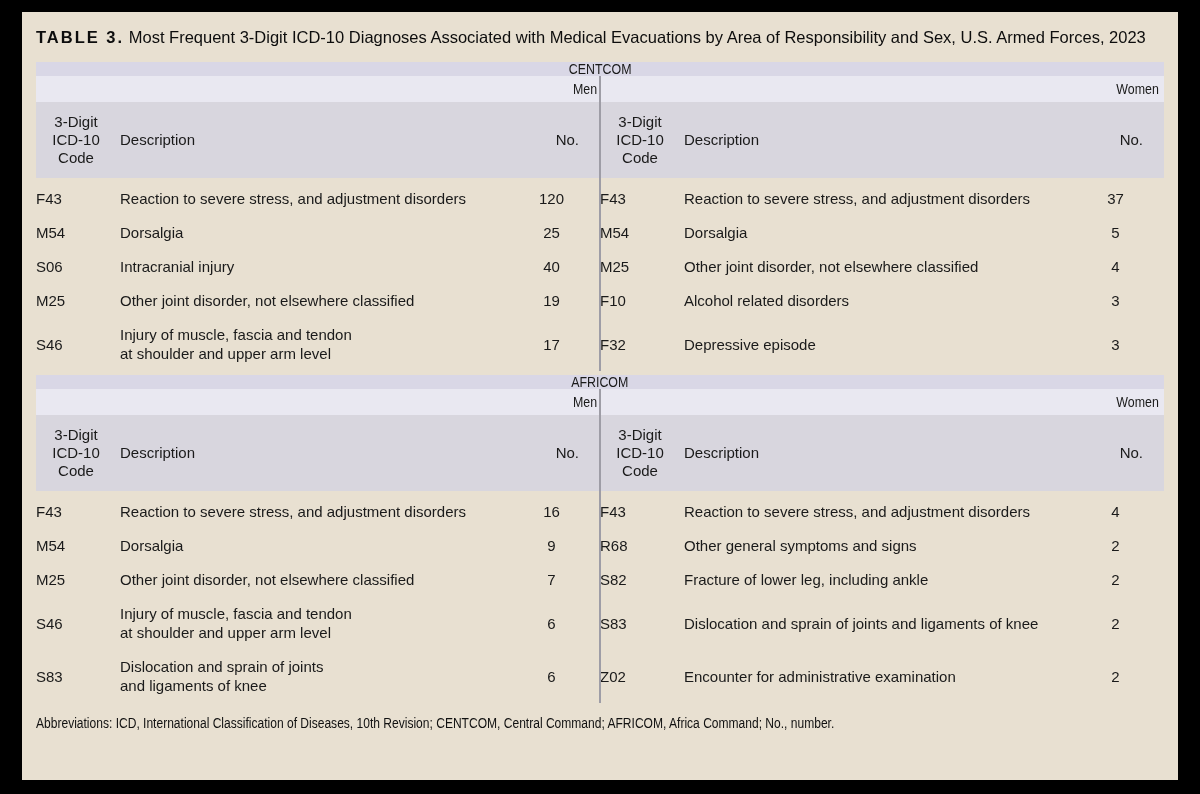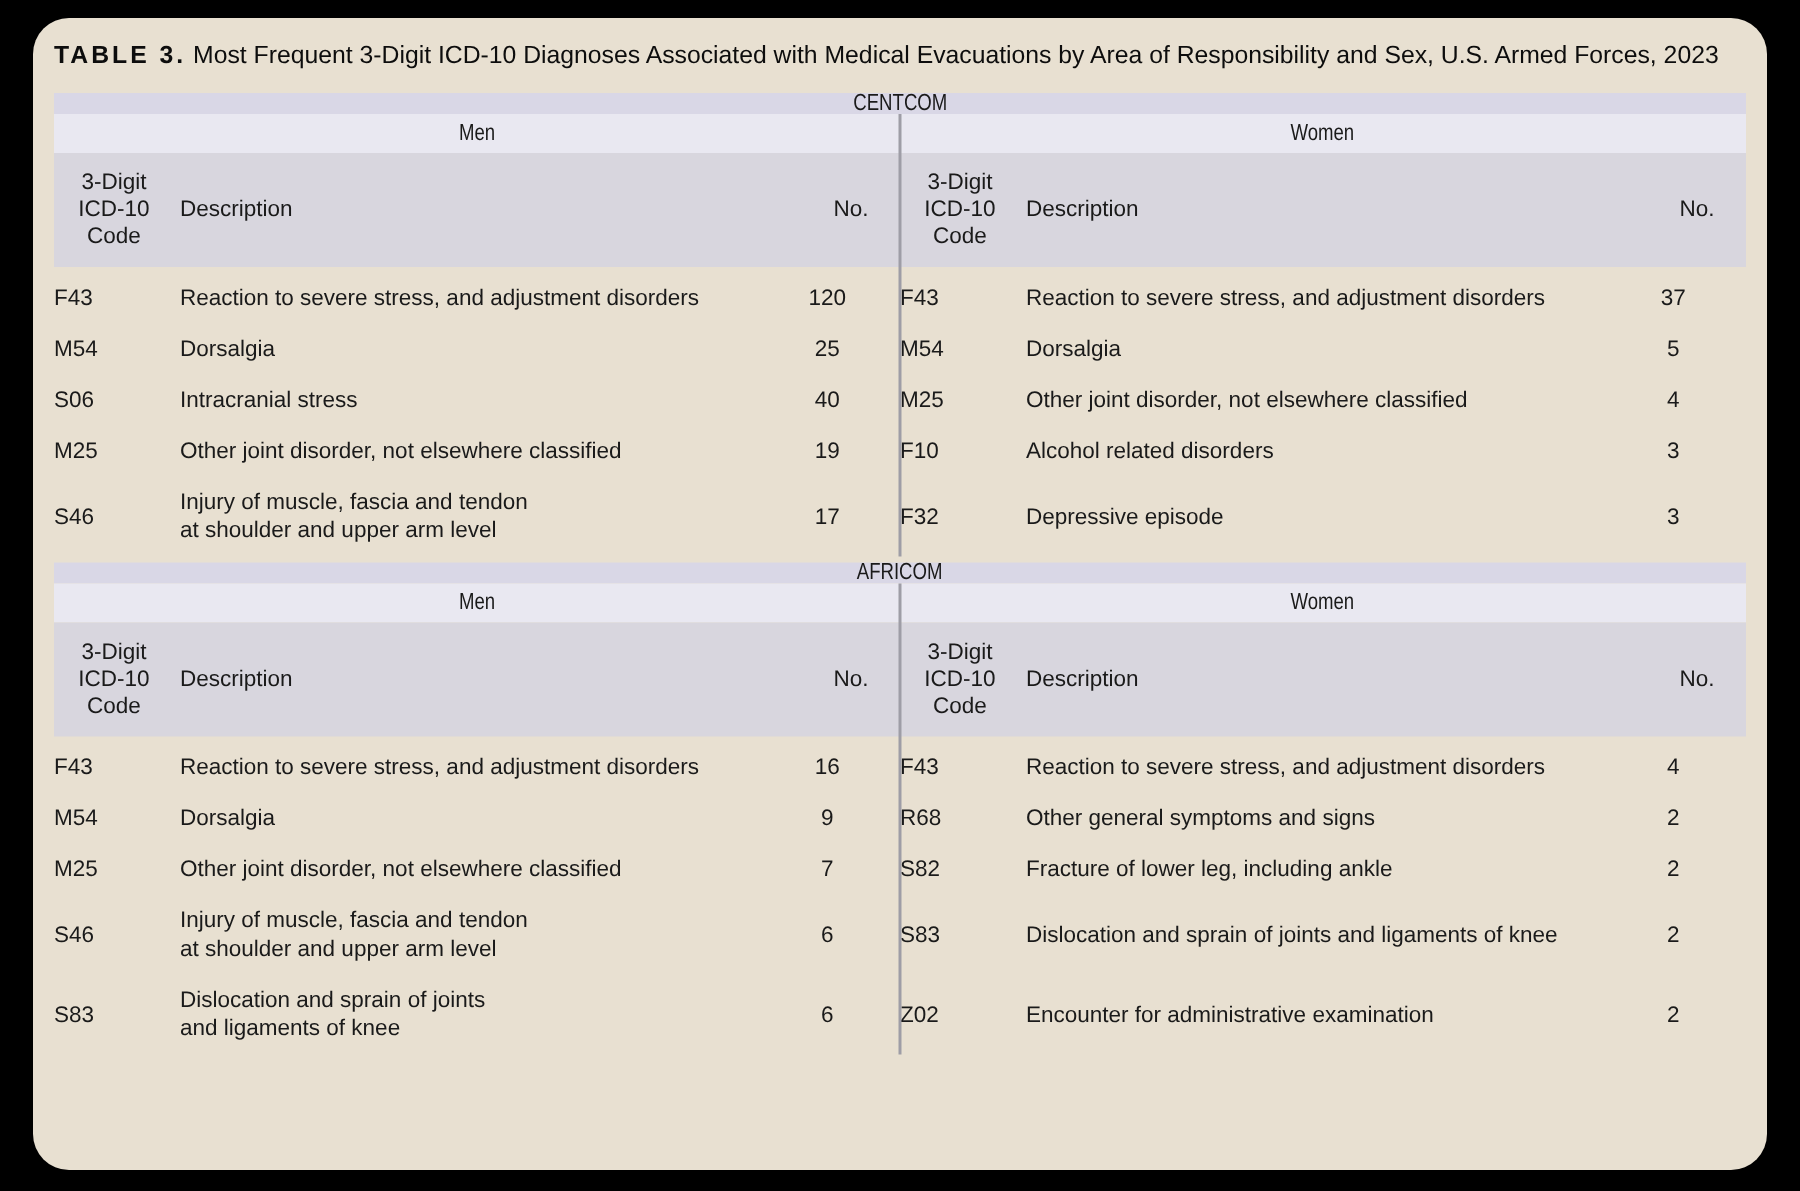--- a/index.html
+++ b/index.html
@@ -9,21 +9,20 @@
     font-family: "Liberation Sans", "DejaVu Sans", sans-serif;
     color: var(--text-color, #1a1a1a);
     position: relative;
   }
   .frame {
     position: absolute;
     left: 22px; top: 12px; right: 22px; bottom: 14px;
     background: var(--page-bg, #e8e0d1);
     padding: 14px 12px 22px 12px;
     overflow: hidden;
-    border-radius: 24px;
   }
   .title {
     margin: 1px 2px 13px 2px;
     font-size: 16.5px;
     line-height: 21.5px;
     text-align: justify;
     color: #0d0d0d;
   }
   .title .lbl {
     font-weight: 700;
@@ -47,21 +46,21 @@
     z-index: 2;
   }
   .group-band {
     height: 26px;
     background: var(--group-band-bg, #e9e8f1);
     display: grid;
     grid-template-columns: 1fr 1fr;
     align-items: center;
     font-size: 15.5px;
   }
-  .group-band .half { text-align: center; }
+  .group-band .half { text-align: right; }
   .cond {
     display: inline-block;
     transform: scaleX(0.8);
     transform-origin: 50% 50%;
     white-space: nowrap;
   }
   .cond-left {
     display: inline-block;
     transform: scaleX(0.86);
     transform-origin: 0 50%;
@@ -139,21 +138,21 @@
         <div class="c num">37</div>
 
         <div class="c code">M54</div>
         <div class="c desc">Dorsalgia</div>
         <div class="c num">25</div>
         <div class="c code">M54</div>
         <div class="c desc">Dorsalgia</div>
         <div class="c num">5</div>
 
         <div class="c code">S06</div>
-        <div class="c desc">Intracranial stress</div>
+        <div class="c desc">Intracranial injury</div>
         <div class="c num">40</div>
         <div class="c code">M25</div>
         <div class="c desc">Other joint disorder, not elsewhere classified</div>
         <div class="c num">4</div>
 
         <div class="c code">M25</div>
         <div class="c desc">Other joint disorder, not elsewhere classified</div>
         <div class="c num">19</div>
         <div class="c code">F10</div>
         <div class="c desc">Alcohol related disorders</div>
@@ -229,14 +228,15 @@
 and ligaments of knee</div>
         <div class="c num">6</div>
         <div class="c code">Z02</div>
         <div class="c desc">Encounter for administrative examination</div>
         <div class="c num">2</div>
       </div>
     </div>
 
   </div>
 
+  <p class="footnote"><span class="cond-left">Abbreviations: ICD, International Classification of Diseases, 10th Revision; CENTCOM, Central Command; AFRICOM, Africa Command; No., number.</span></p>
 
 </div>
 
 </body></html>

